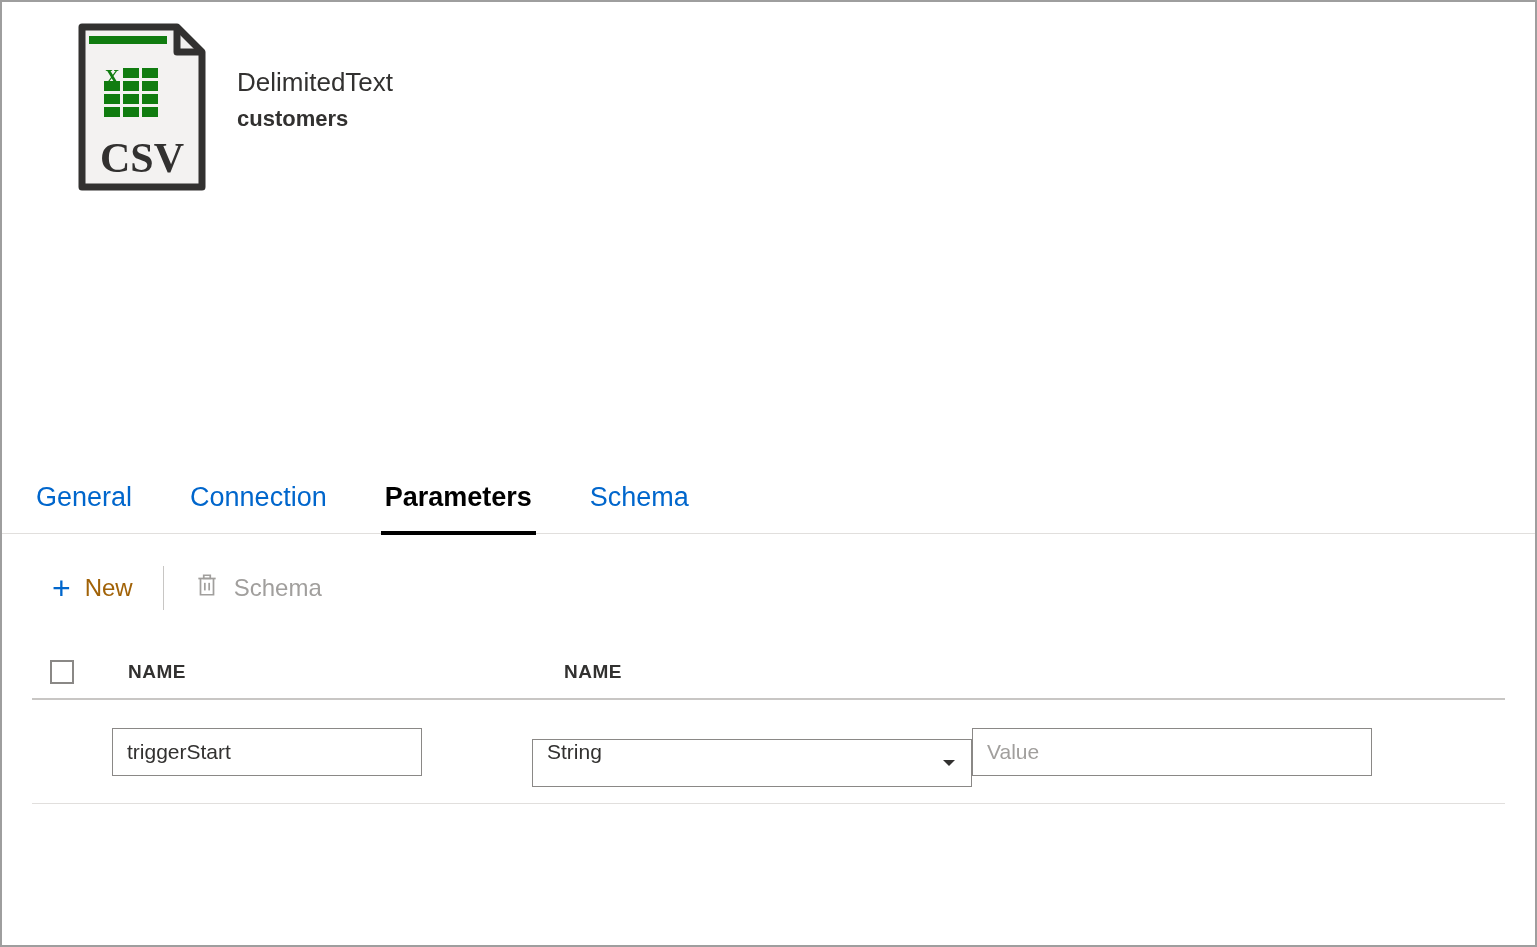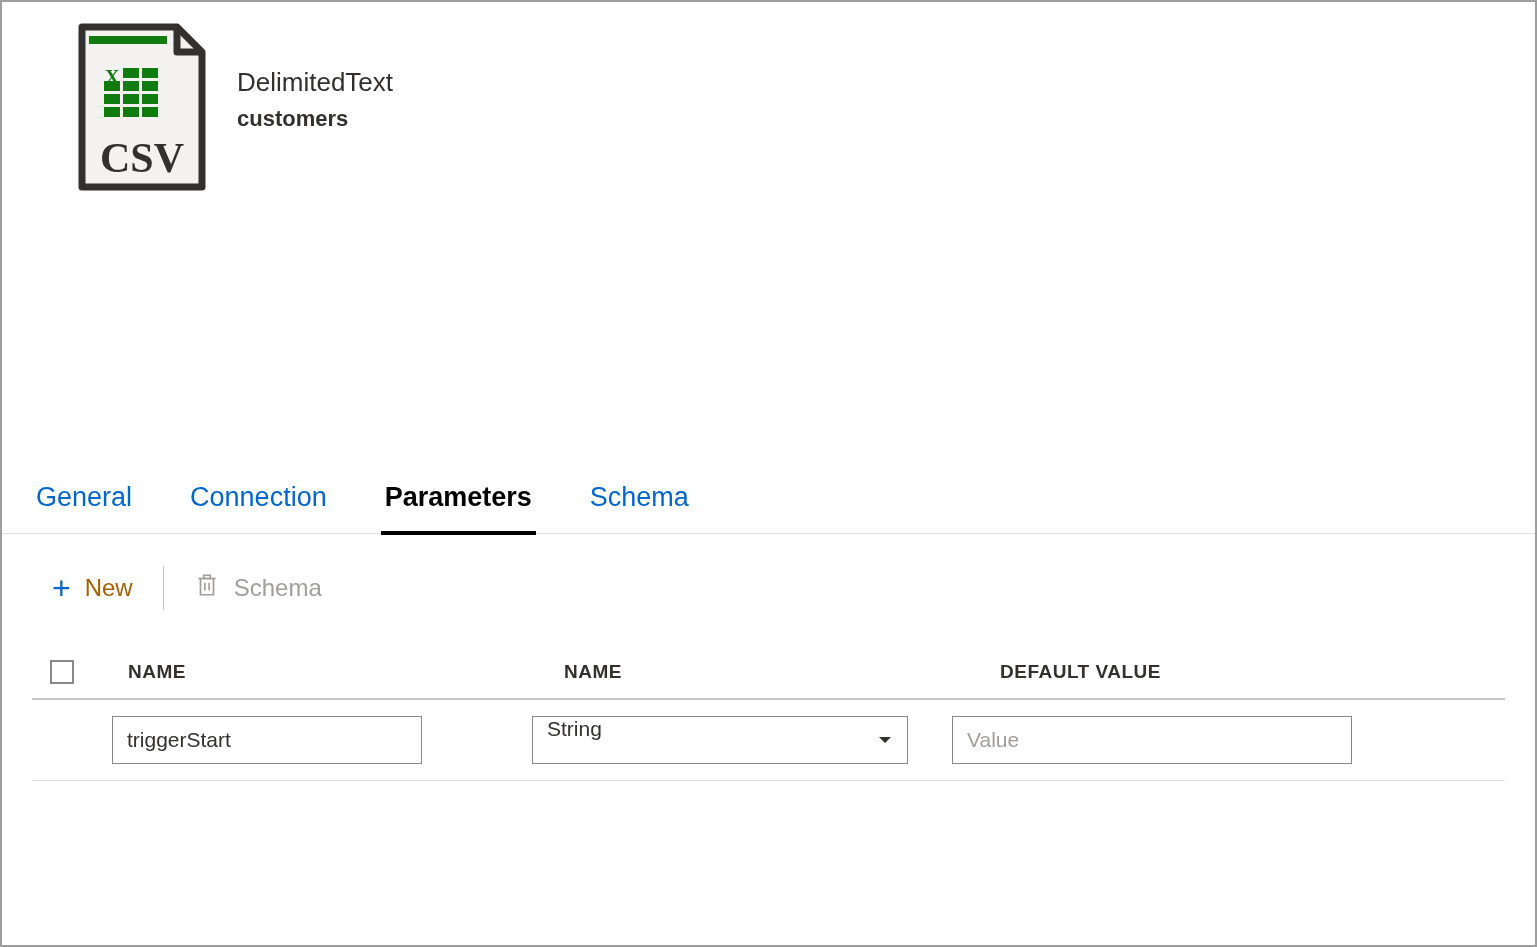--- a/index.html
+++ b/index.html
@@ -160,21 +160,22 @@
       padding: 16px 14px;
       font-size: 21px;
       font-family: inherit;
       color: #323130;
     }
     .text-input::placeholder {
       color: #a19f9d;
     }
     .select-wrap {
       position: relative;
-      width: 376px;
+      width: 440px;
+      margin-top: 23px;
     }
     .select-input {
       width: 100%;
       height: 48px;
       border: 1px solid #8a8886;
       padding: 0 14px;
       font-size: 21px;
       font-family: inherit;
       color: #323130;
       background: #fff;
@@ -253,21 +254,20 @@
   </button>
 </div>
 
 <div class="table">
   <div class="table-header">
     <div class="col-checkbox">
       <div class="checkbox"></div>
     </div>
     <div class="col-name th">NAME</div>
     <div class="col-type th">NAME</div>
-    <div class="col-default th">DEFAULT VALUE</div>
   </div>
 
   <div class="table-row">
     <div class="col-checkbox"></div>
     <div class="col-name">
       <input type="text" class="text-input" value="triggerStart" style="">
     </div>
     <div class="col-type">
       <div class="select-wrap">
         <div class="select-input">String</div>

